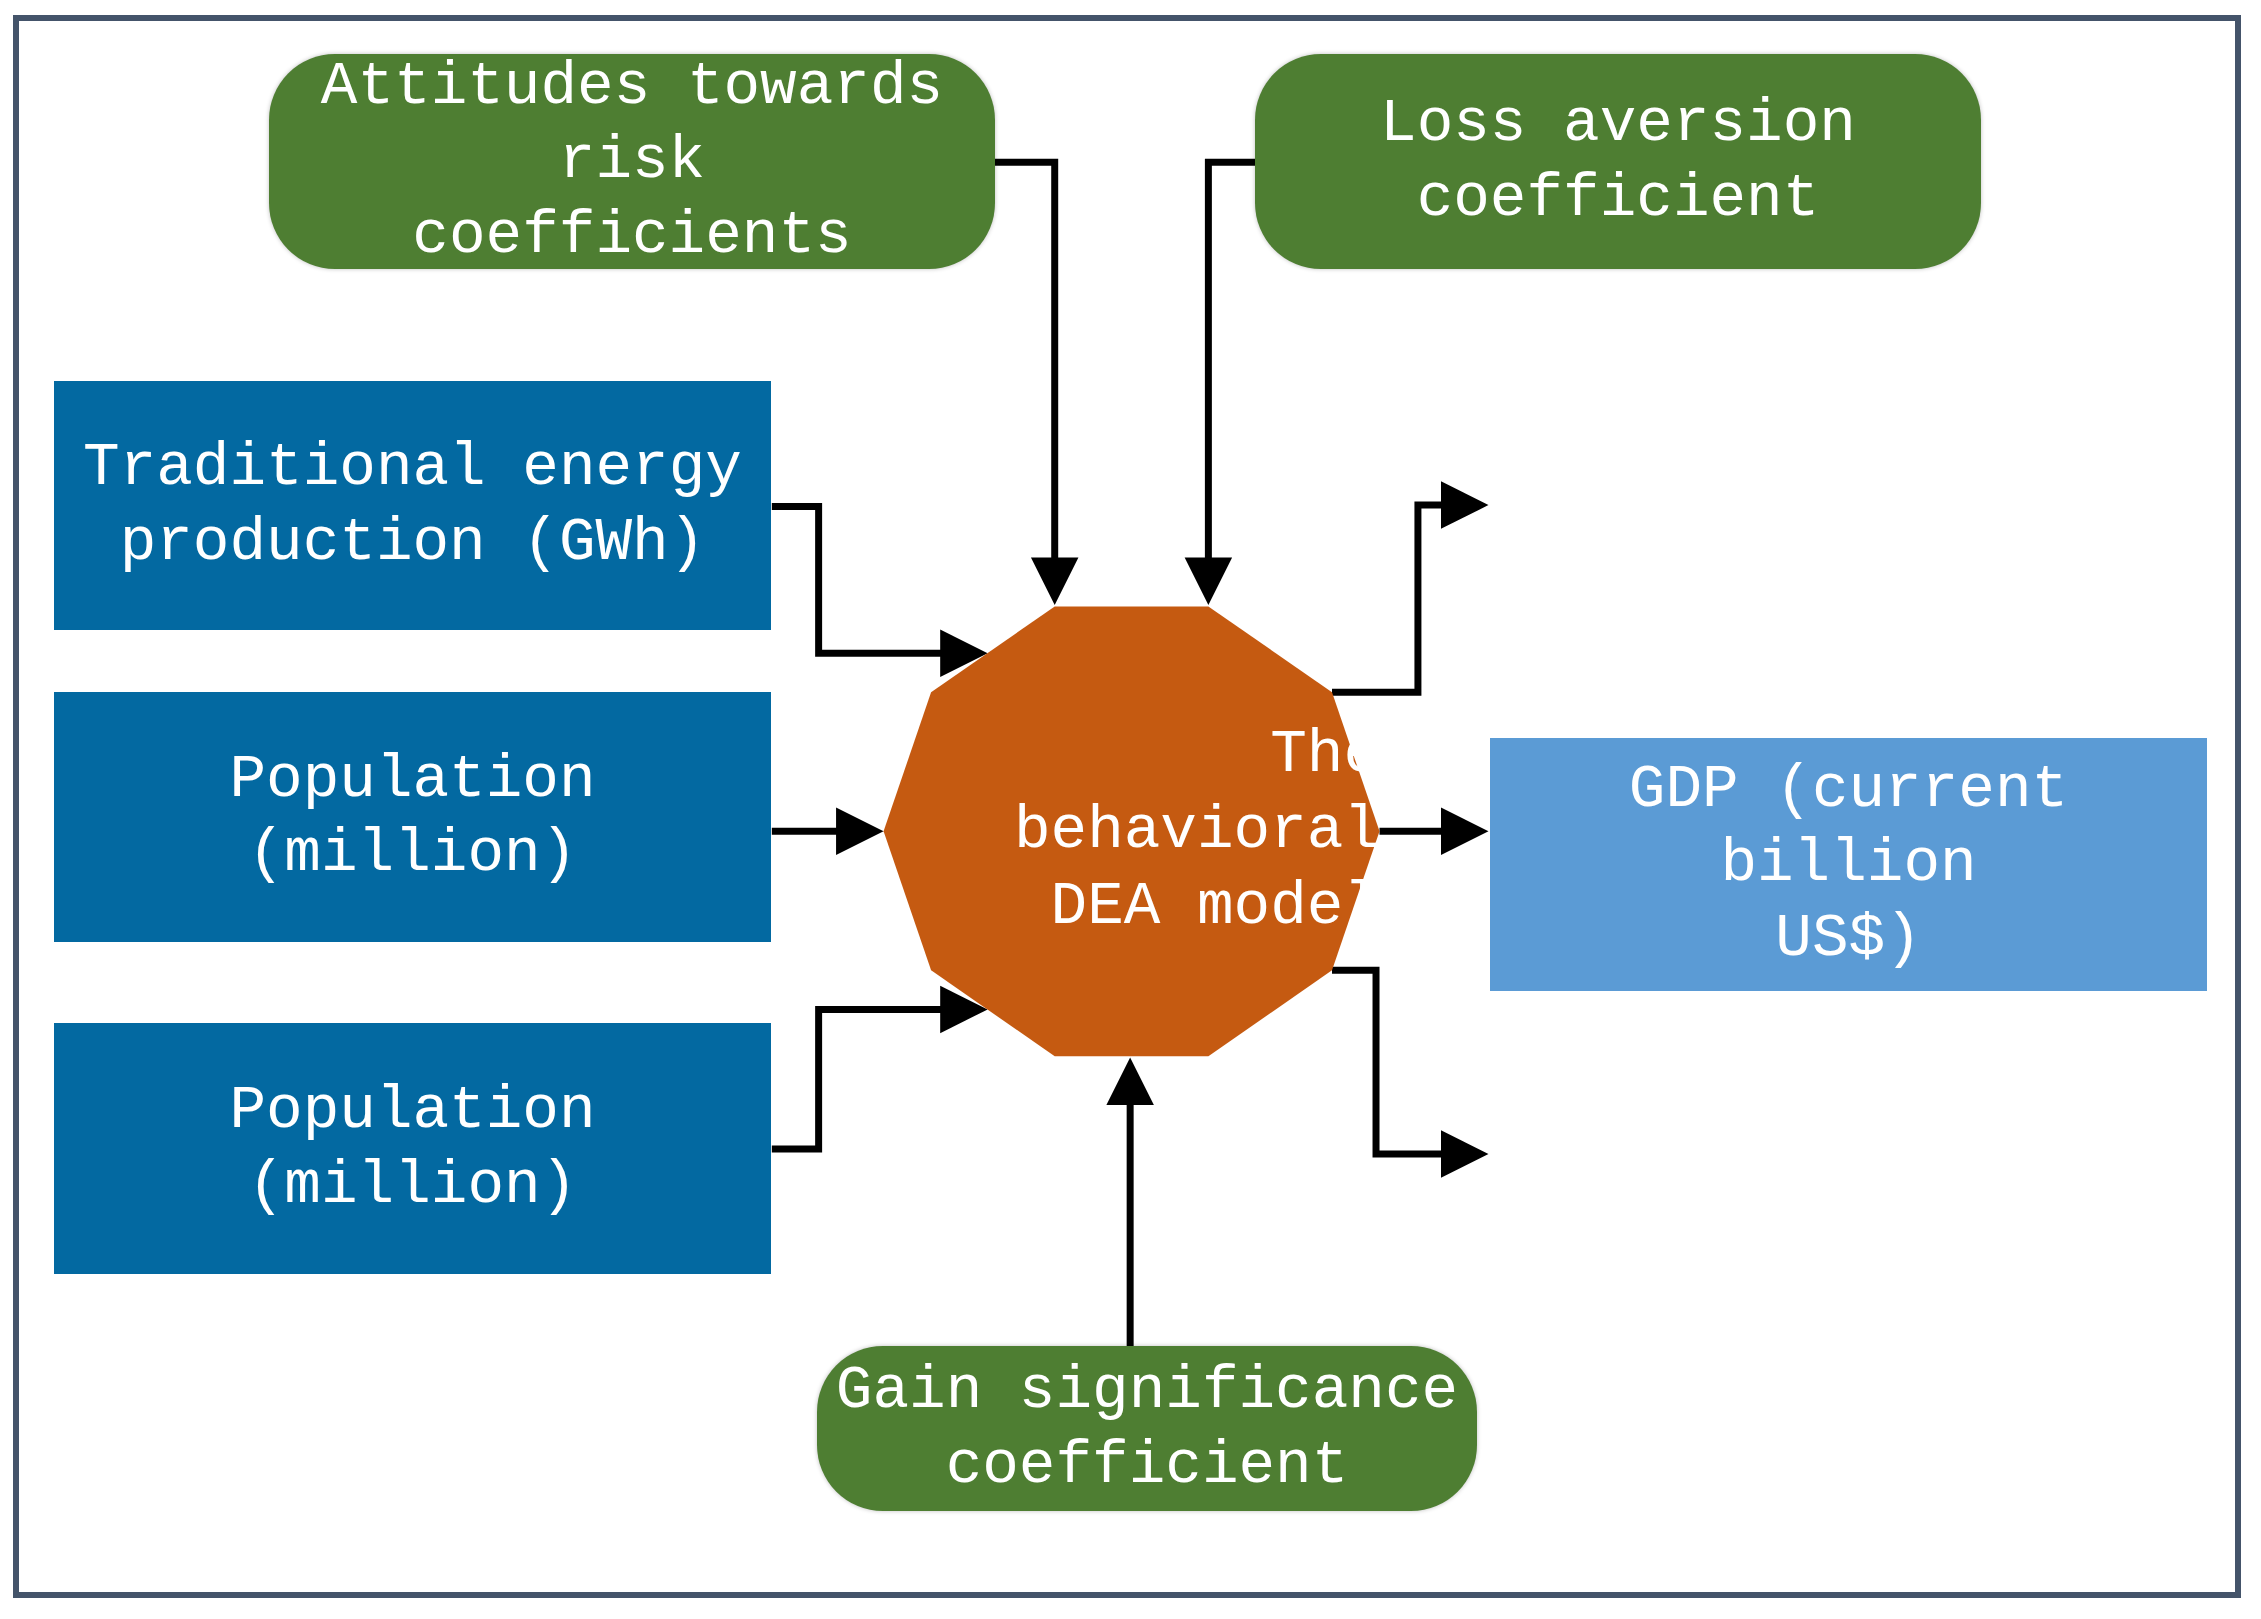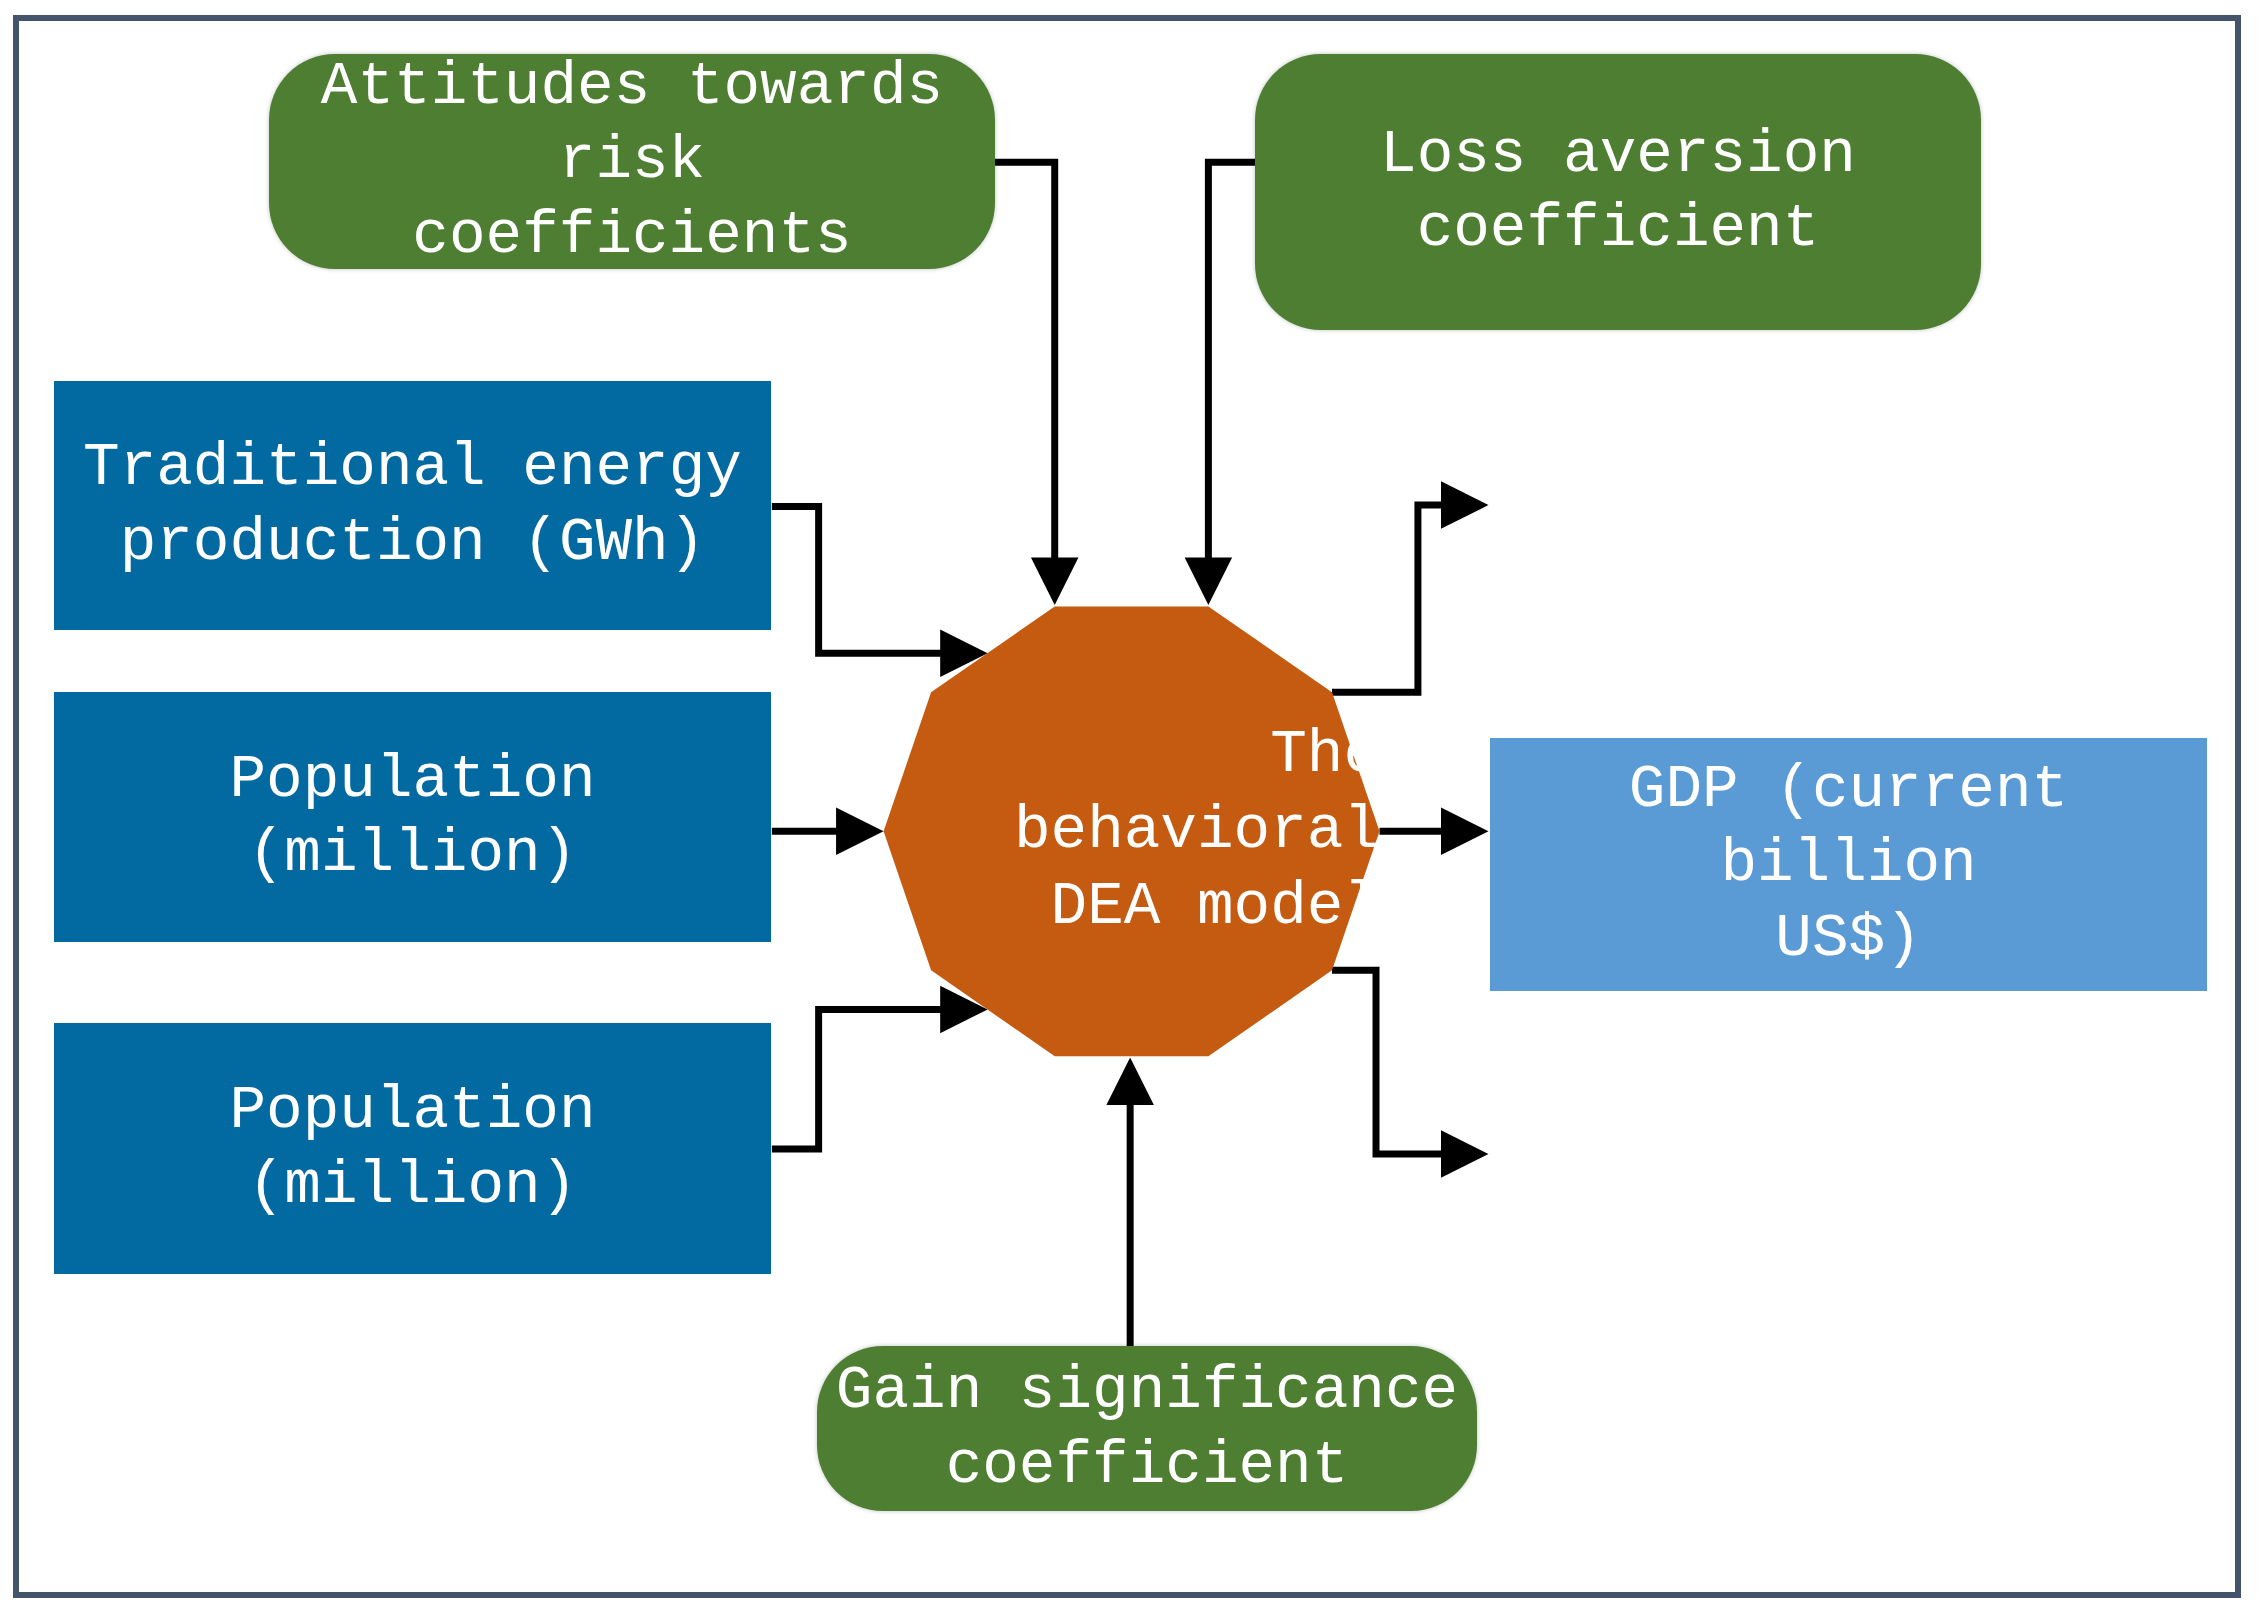--- a/index.html
+++ b/index.html
@@ -97,21 +97,21 @@
       <polyline points="1907,1389 1970,1389 1970,1652 2069,1652"></polyline>
       <polygon class="head" points="2131,1652 2063,1618 2063,1686"></polygon>
     </g>
 
     <polygon points="1510,868 1730,868 1907,991 1975,1190 1907,1389 1730,1512 1510,1512 1333,1389 1265,1190 1333,991" fill="#C55A11"></polygon>
   </svg>
 
   <div class="node green" style="left:269px; top:54px; width:726px; height:215px;">Attitudes towards risk
 coefficients</div>
 
-  <div class="node green" style="left:1255px; top:54px; width:726px; height:276px;">Loss aversion
+  <div class="node green" style="left:1255px; top:54px; width:726px; height:215px;">Loss aversion
 coefficient</div>
 
   <div class="node green" style="left:817px; top:1346px; width:660px; height:165px;">Gain significance
 coefficient</div>
 
   <div class="node blue" style="left:54px; top:381px; width:717px; height:249px;">Traditional energy
 production (GWh)</div>
 
   <div class="node blue" style="left:54px; top:692px; width:717px; height:250px;">Population (million)</div>
 

